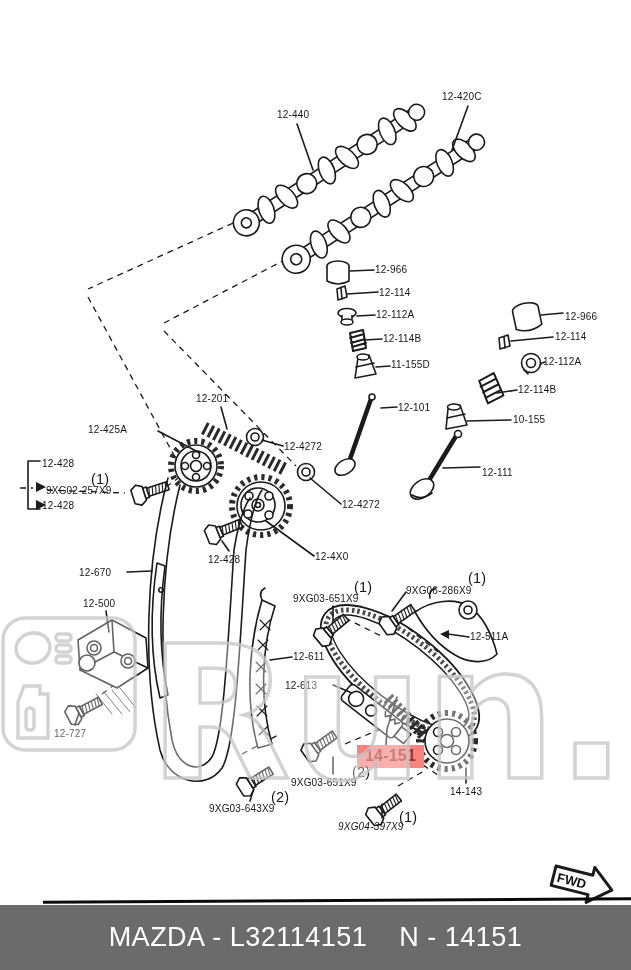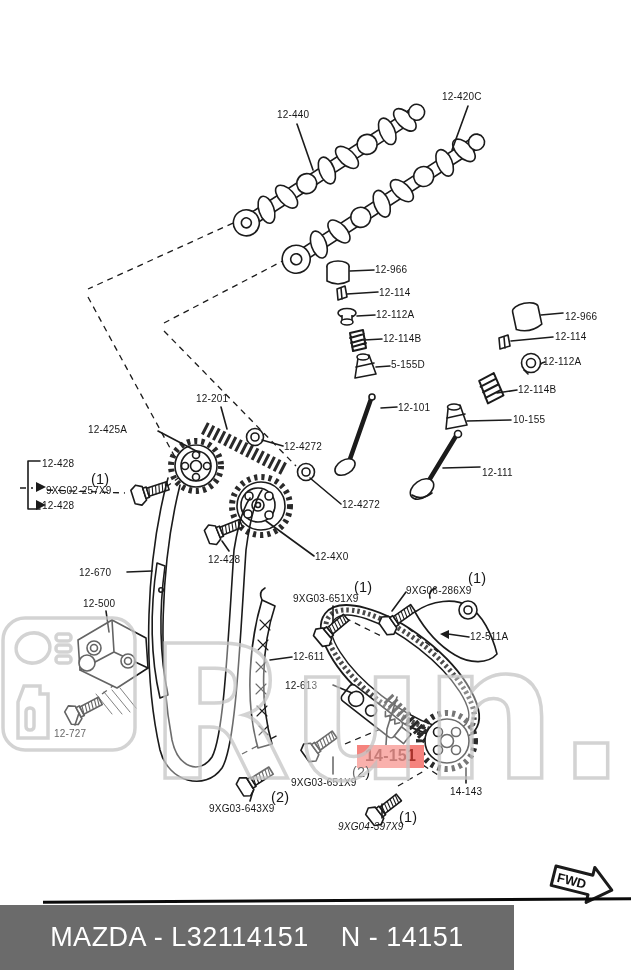--- a/index.html
+++ b/index.html
@@ -19,21 +19,21 @@
     font-weight:bold;padding:2px 8px 3px;font-size:16px;
   }
   .watermark{position:absolute;left:0;top:580px;z-index:5;pointer-events:none;opacity:.8;}
   .wm-text{
     font-family:"DejaVu Sans", sans-serif;font-weight:bold;
     fill:rgba(255,255,255,0.45);stroke:#c9c9c9;stroke-width:3.5px;
   }
   .rule{position:absolute;left:43px;top:899px;width:588px;height:3px;background:#0a0a0a;
     transform:rotate(-0.35deg);z-index:3;}
   .footer{
-    position:absolute;left:0;top:905px;width:514px;height:65px;
+    position:absolute;left:0;top:905px;width:631px;height:65px;
     background:var(--ft-bg,#6b6b6b);z-index:6;display:flex;align-items:center;justify-content:center;
     color:var(--ft-tx,#fff);font-size:27px;letter-spacing:.5px;
   }
   .footer .gap{display:inline-block;width:32px;}
   .d{stroke:#1b1b1b;fill:none;stroke-width:1.6;stroke-linecap:round;stroke-linejoin:round;}
   .dw{stroke:#1b1b1b;fill:#fff;stroke-width:1.6;stroke-linejoin:round;}
   .dash{stroke:#1b1b1b;fill:none;stroke-width:1.3;stroke-dasharray:6 5;}
   .chain{stroke:#2a2a2a;fill:none;}
   .fwd-t{font-family:"Liberation Sans",sans-serif;font-weight:bold;font-size:13px;fill:#111;}
 </style>
@@ -307,21 +307,21 @@
     </g>
   </svg>
 
   <div class="labels" id="labels">
       <div class="plabel" style="left: 277px; top: 106px;">12-440</div>
       <div class="plabel" style="left: 442px; top: 88px;">12-420C</div>
       <div class="plabel" style="left: 375px; top: 261px;">12-966</div>
       <div class="plabel" style="left: 379px; top: 284px;">12-114</div>
       <div class="plabel" style="left: 376px; top: 306px;">12-112A</div>
       <div class="plabel" style="left: 383px; top: 330px;">12-114B</div>
-      <div class="plabel" style="left: 391px; top: 356px;">5-155D</div>
+      <div class="plabel" style="left: 391px; top: 356px;">11-155D</div>
       <div class="plabel" style="left: 398px; top: 399px;">12-101</div>
       <div class="plabel" style="left: 565px; top: 308px;">12-966</div>
       <div class="plabel" style="left: 555px; top: 328px;">12-114</div>
       <div class="plabel" style="left: 543px; top: 353px;">12-112A</div>
       <div class="plabel" style="left: 518px; top: 381px;">12-114B</div>
       <div class="plabel" style="left: 513px; top: 411px;">10-155</div>
       <div class="plabel" style="left: 482px; top: 464px;">12-111</div>
       <div class="plabel" style="left: 196px; top: 390px;">12-201</div>
       <div class="plabel" style="left: 88px; top: 421px;">12-425A</div>
       <div class="plabel" style="left: 284px; top: 438px;">12-4272</div>

